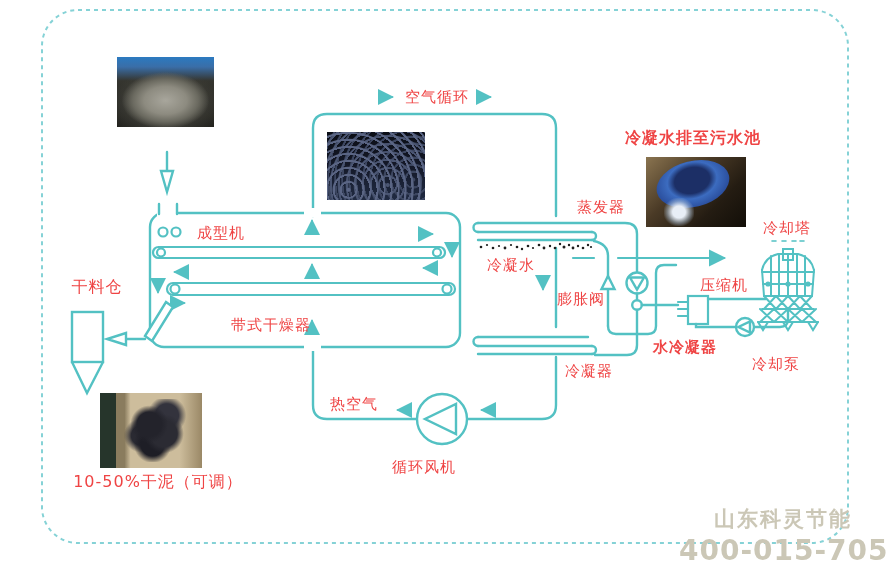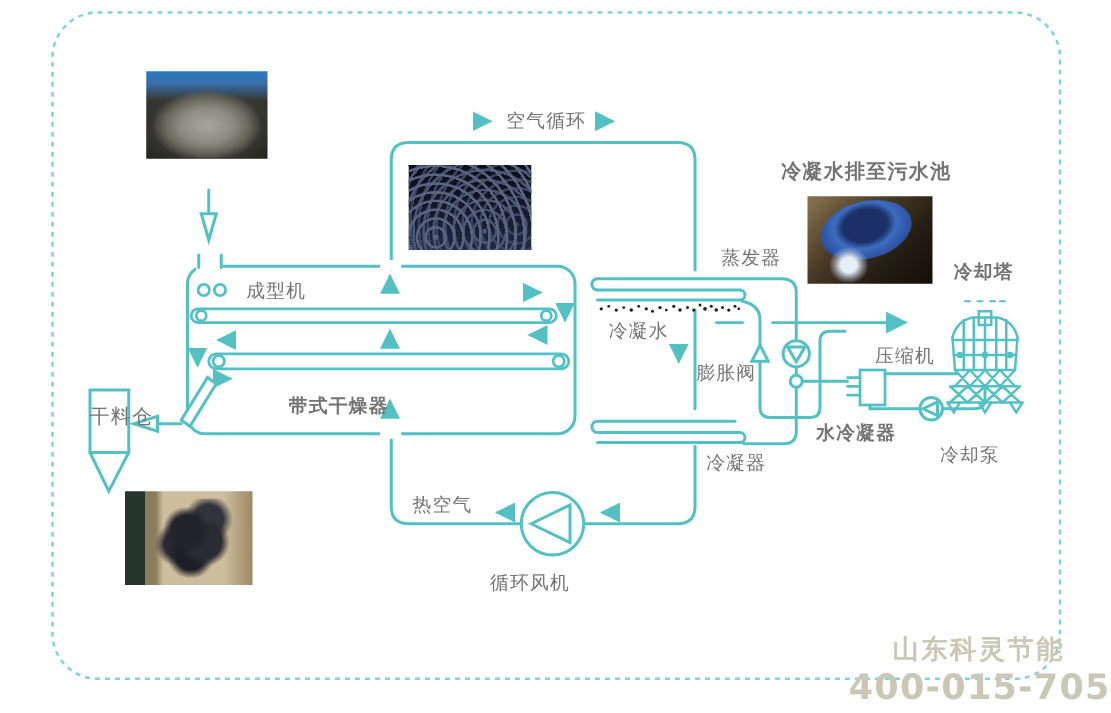--- a/index.html
+++ b/index.html
@@ -1,38 +1,38 @@
 <!DOCTYPE html>
 <html><head>
 <meta charset="utf-8">
 <style>
   html,body{margin:0;padding:0;background:#fff;}
   #stage{position:relative;width:889px;height:570px;background:#ffffff;overflow:hidden;
          font-family:"DejaVu Sans","Liberation Sans",sans-serif;}
   svg{position:absolute;left:0;top:0;}
-  .lbl{position:absolute;transform:translate(-50%,-50%);font-size:15px;color:#737373;
+  .lbl{position:absolute;transform:translate(-50%,-50%);font-size:15px;color:#ef4444;
        white-space:nowrap;letter-spacing:1px;text-align:center;}
   .cap{font-size:16px;}
   .photo{position:absolute;overflow:hidden;}
   .wm{position:absolute;transform:translate(-50%,-50%);color:#cbc7b6;font-weight:bold;white-space:nowrap;}
   #wm-co{left:783px;top:519px;font-size:21px;letter-spacing:2px;}
   #wm-ph{left:794px;top:550px;font-size:28px;letter-spacing:1px;}
 
   
   #lab-wet{left:170px;top:140px;}
   #lab-air{left:437px;top:97px;}
   #lab-drain{left:693px;top:138px;font-weight:bold;}
   #lab-evap{left:601px;top:207px;}
-  #lab-tower{left:787px;top:218px;font-weight:bold;}
+  #lab-tower{left:787px;top:228px;}
   #lab-form{left:221px;top:233px;}
   #lab-condw{left:511px;top:265px;font-family:Liberation Serif, serif;}
   #lab-comp{left:724px;top:285px;}
   #lab-expv{left:581px;top:299px;}
-  #lab-silo{left:97px;top:287px;font-size:16px;margin-top:47px;}
-  #lab-belt{left:271px;top:325px;font-weight:bold;}
+  #lab-silo{left:97px;top:287px;font-size:16px;}
+  #lab-belt{left:271px;top:325px;}
   #lab-wcond{left:685px;top:347px;font-weight:bold;}
   #lab-cpump{left:776px;top:364px;}
   #lab-cond{left:589px;top:371px;}
   #lab-hot{left:354px;top:404px;}
   #lab-fan{left:424px;top:467px;}
   #lab-dry{left:158px;top:482px;}
 
   
   #ph-wet{left:117px;top:57px;width:97px;height:70px;
     background:
@@ -277,17 +277,18 @@
   <div class="lbl" id="lab-condw">冷凝水</div>
   <div class="lbl" id="lab-comp">压缩机</div>
   <div class="lbl" id="lab-expv">膨胀阀</div>
   <div class="lbl" id="lab-silo">干料仓</div>
   <div class="lbl" id="lab-belt">带式干燥器</div>
   <div class="lbl" id="lab-wcond">水冷凝器</div>
   <div class="lbl" id="lab-cpump">冷却泵</div>
   <div class="lbl" id="lab-cond">冷凝器</div>
   <div class="lbl" id="lab-hot">热空气</div>
   <div class="lbl" id="lab-fan">循环风机</div>
+  <div class="lbl cap" id="lab-dry">10-50%干泥（可调）</div>
 
   <div class="wm" id="wm-co">山东科灵节能</div>
   <div class="wm" id="wm-ph">400-015-7057</div>
 
 </div>
 
 </body></html>

